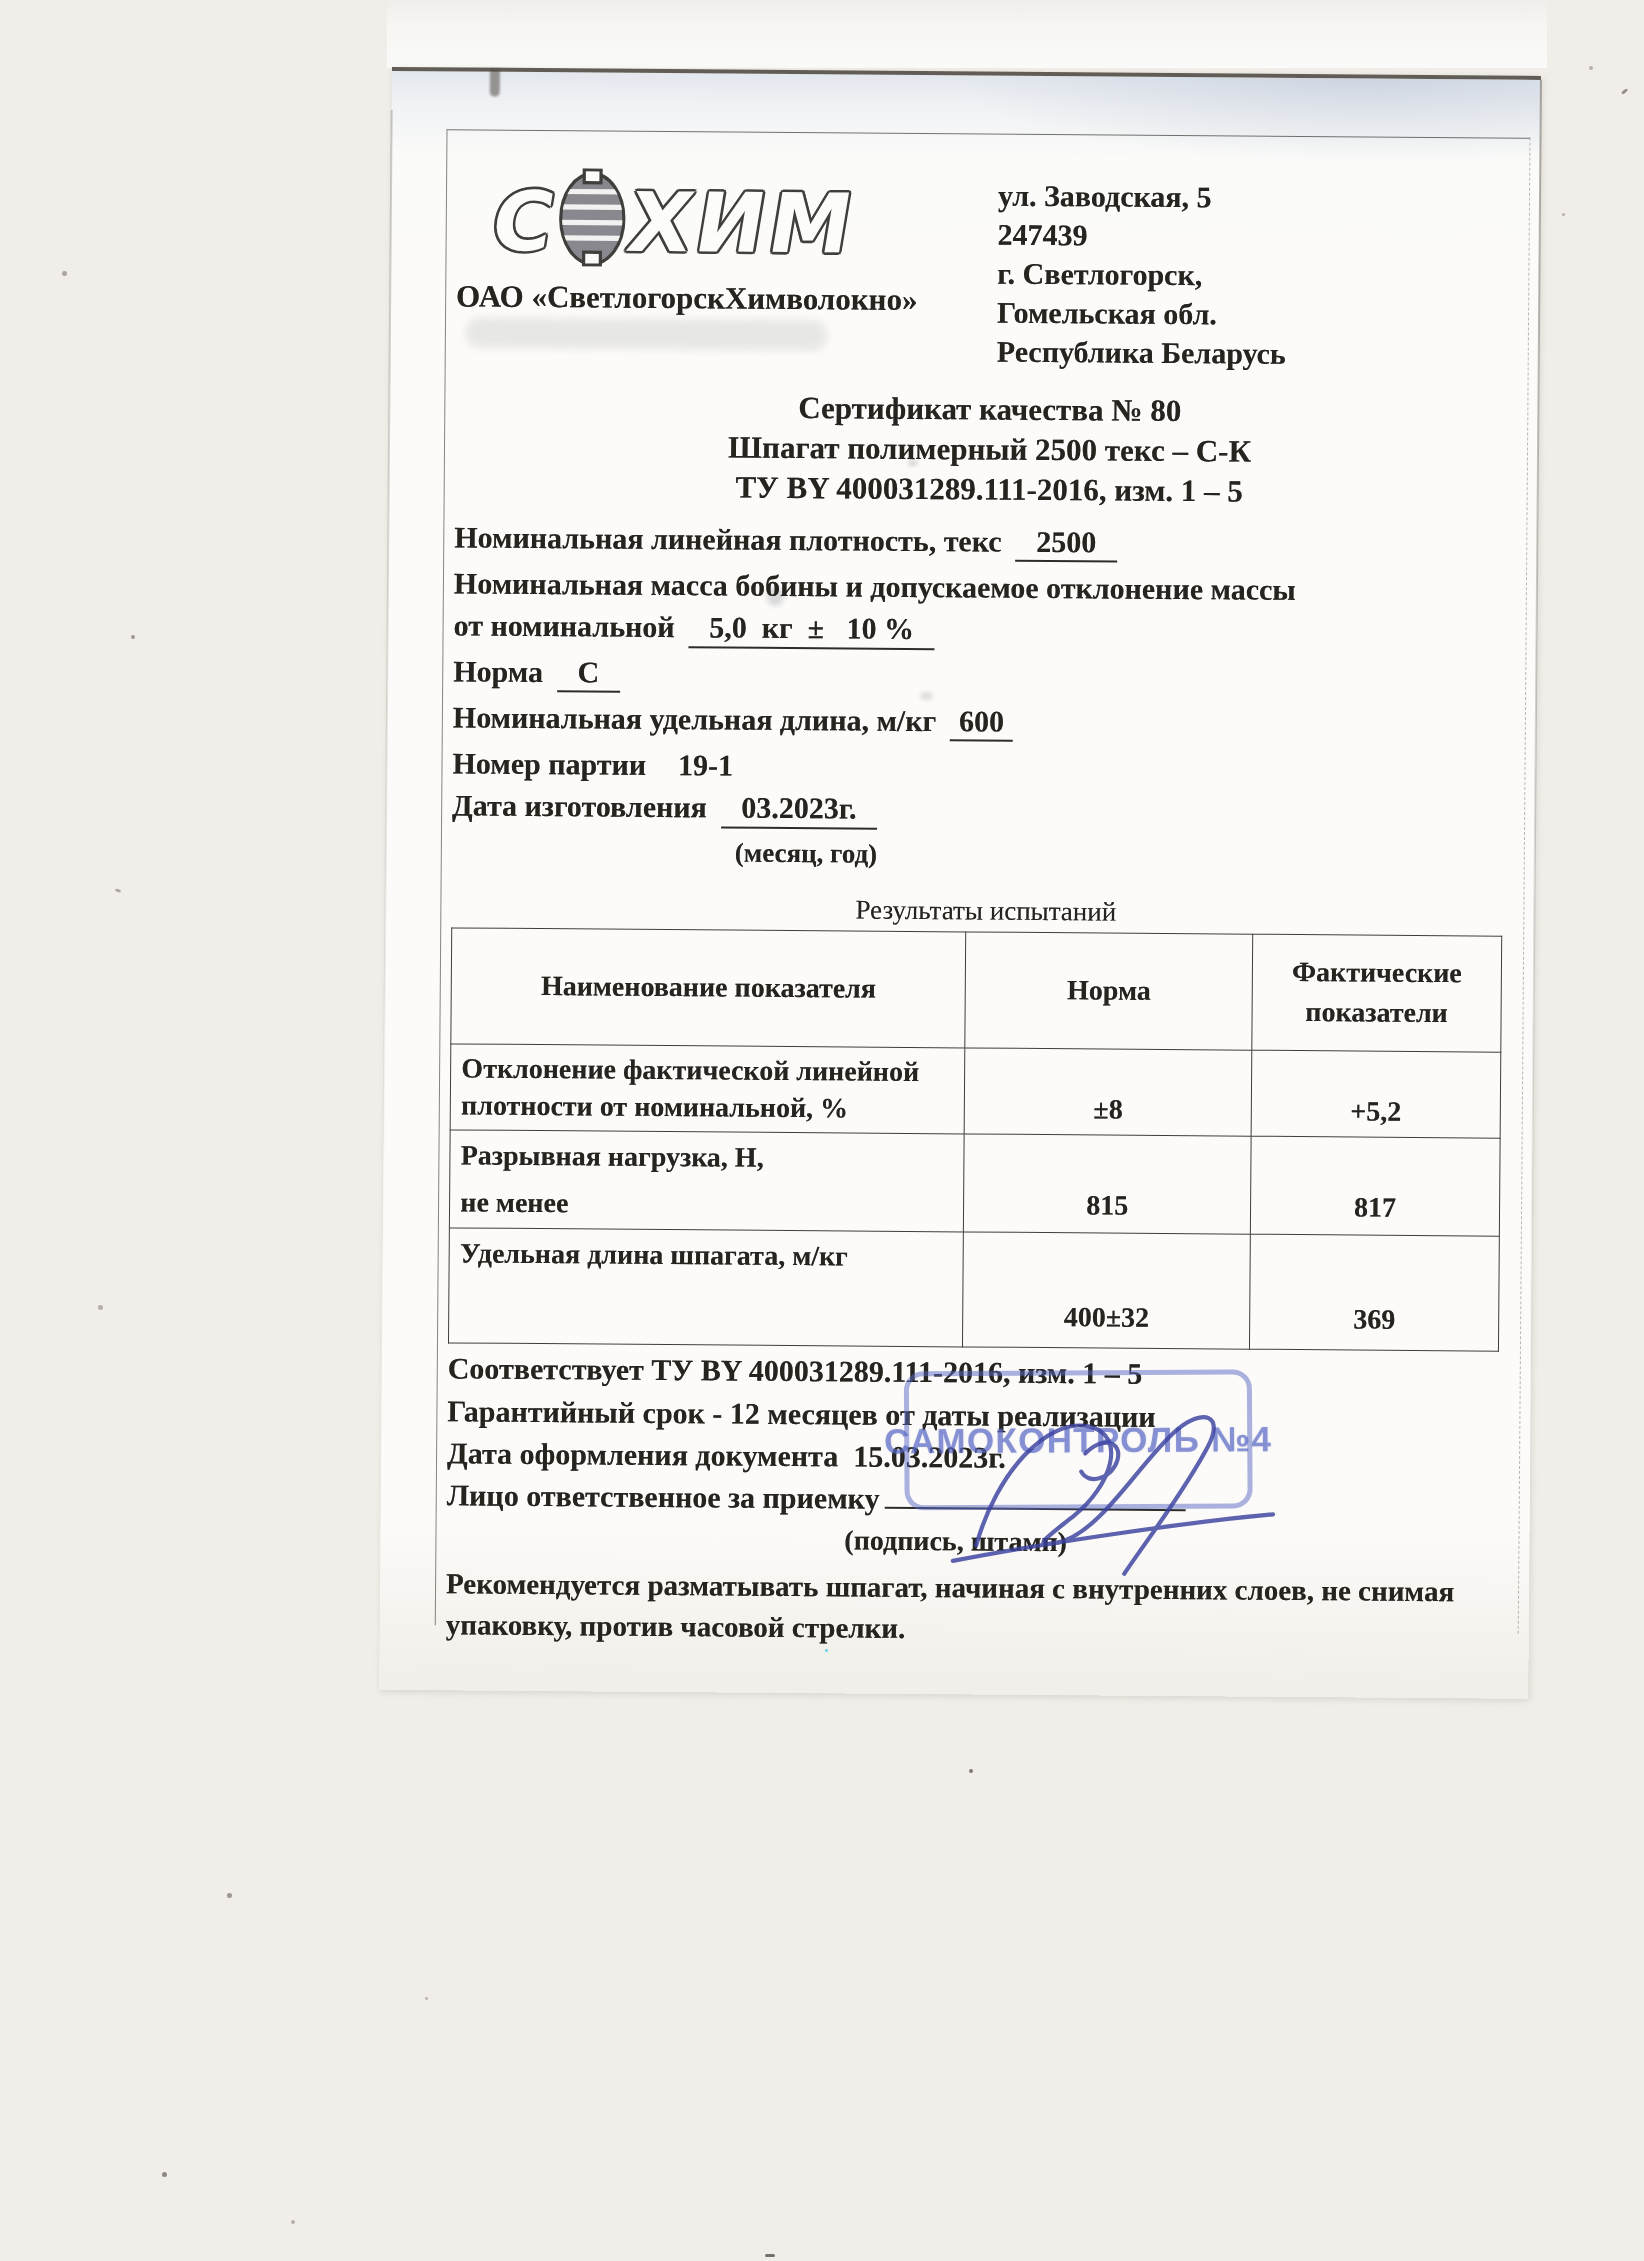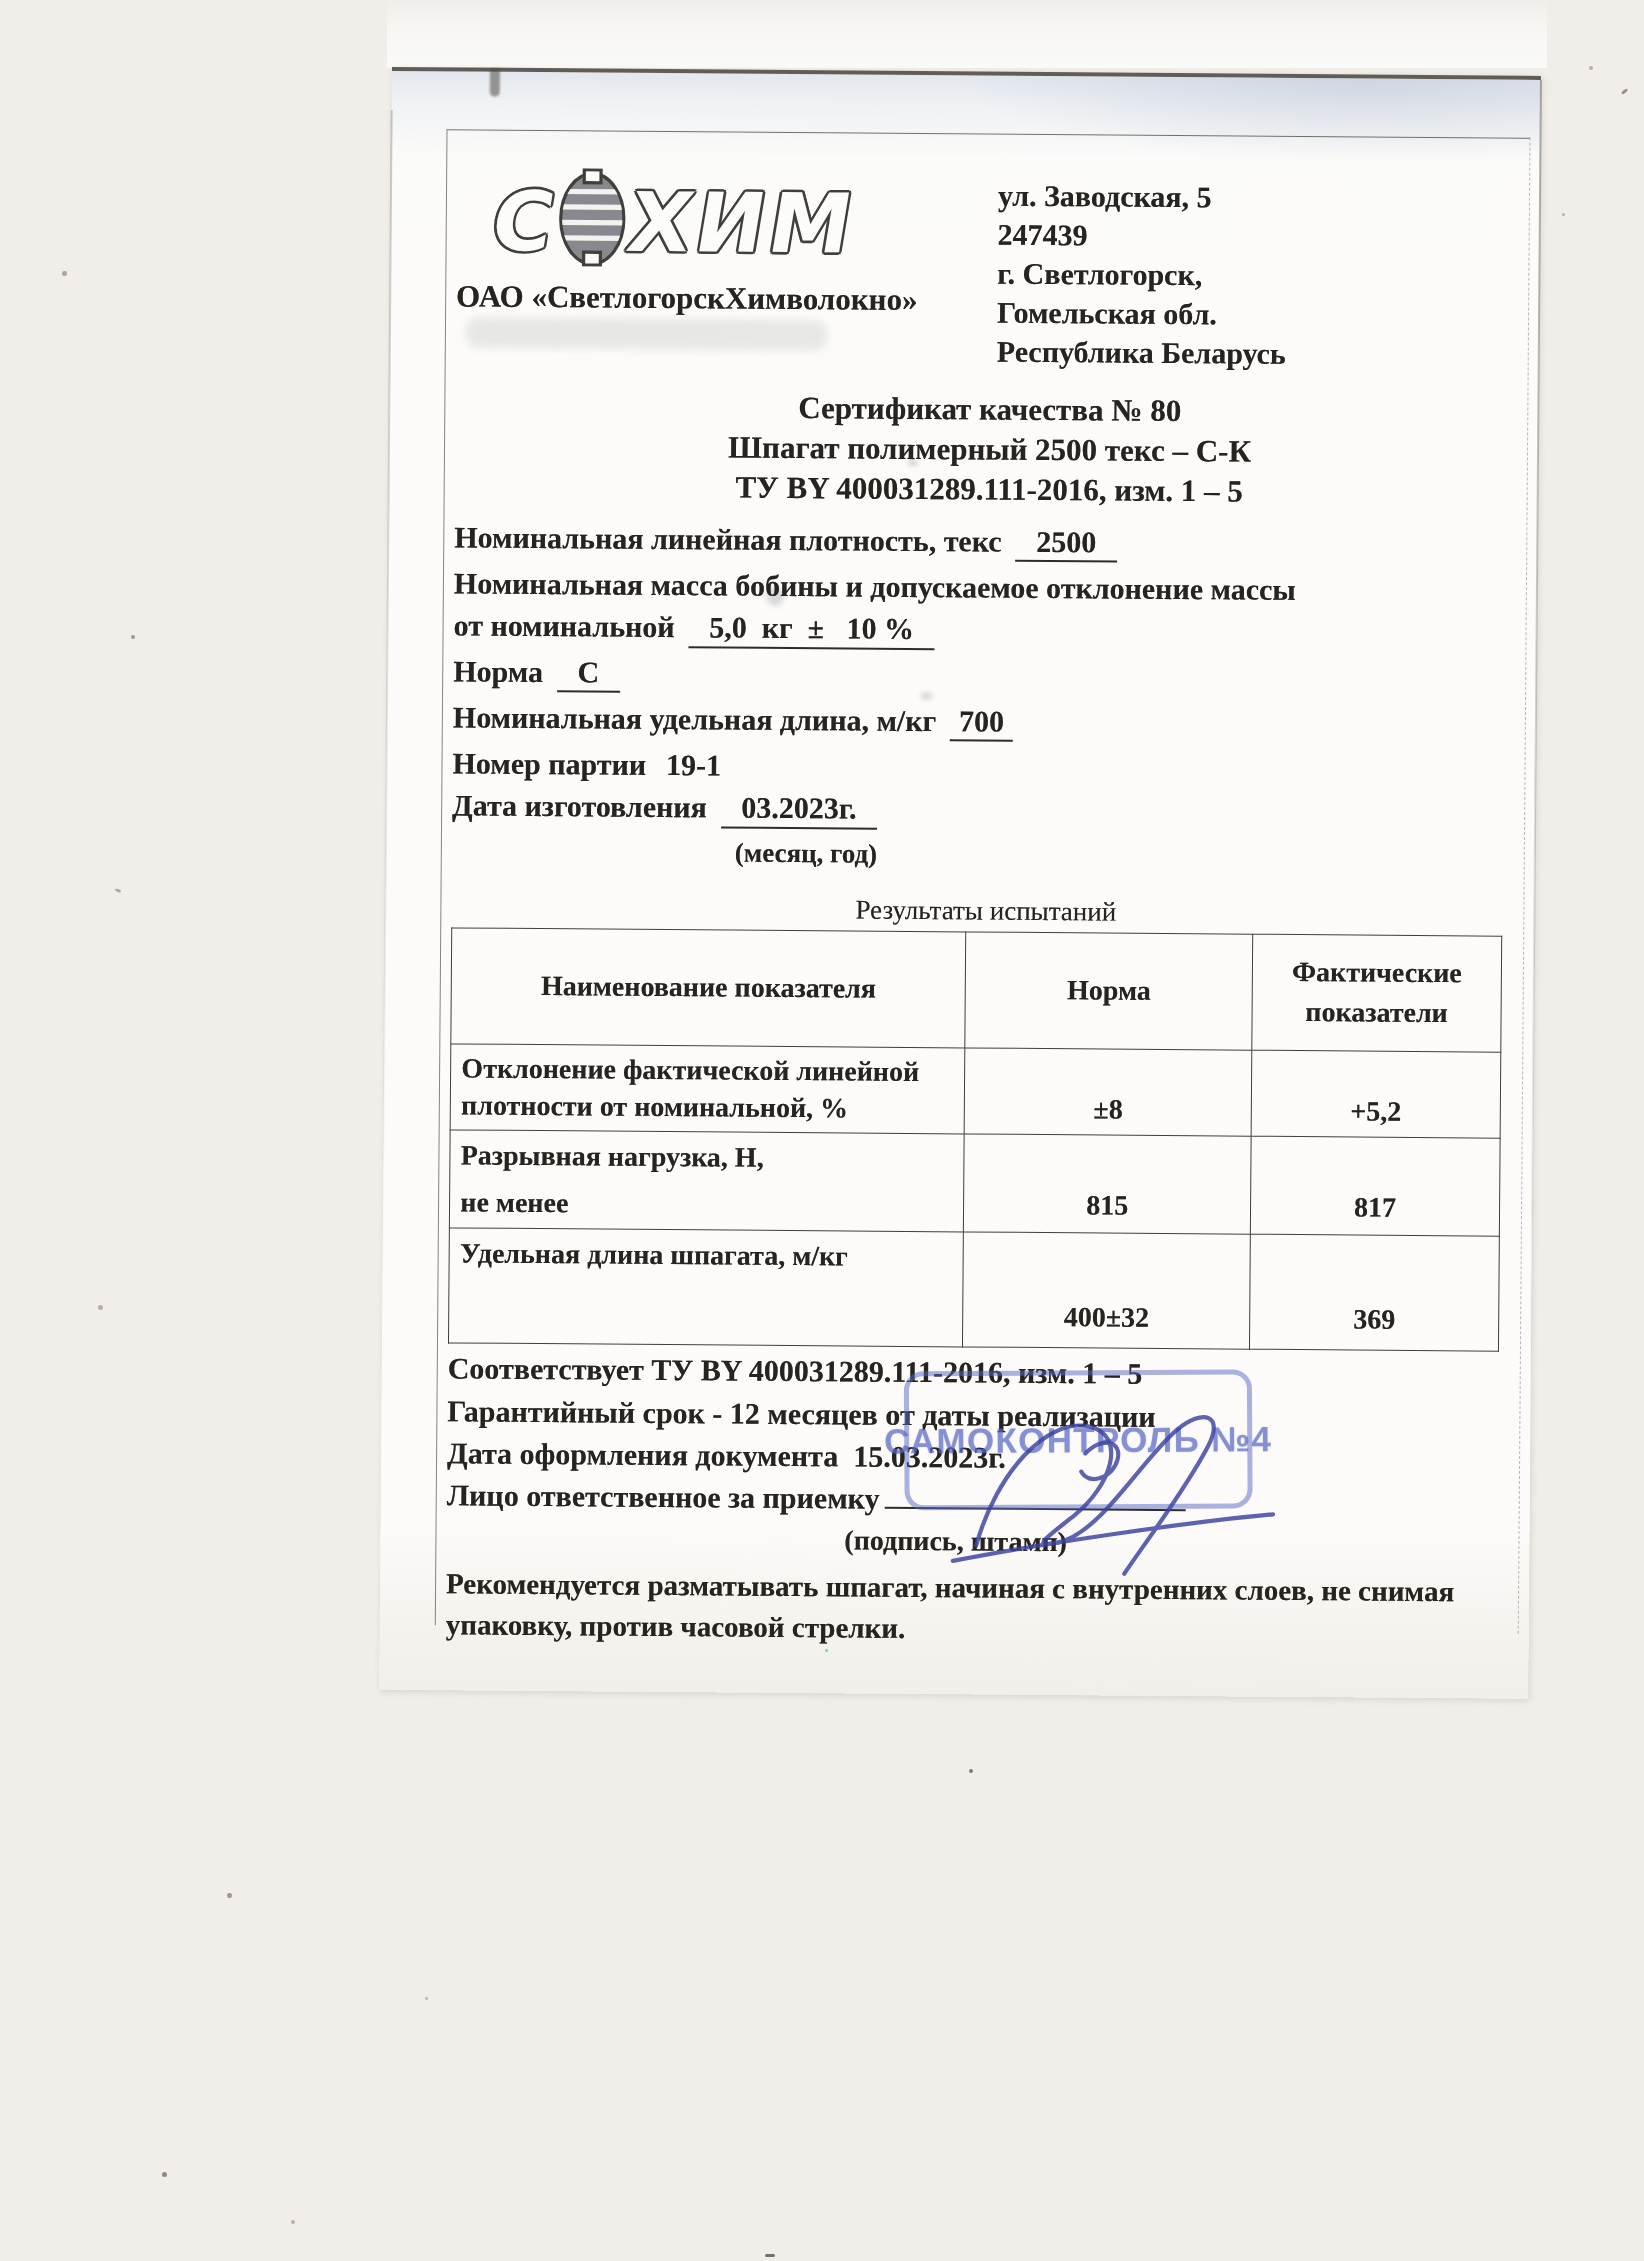--- a/index.html
+++ b/index.html
@@ -59,21 +59,21 @@
                 1.9px 1.9px #413f3b,-1.9px -1.9px #413f3b,1.9px -1.9px #413f3b,-1.9px 1.9px #413f3b;
   }
   .bobbin { margin:0 2.6px -2.6px 1.3px; }
   .company { margin-top:15.5px; font-size:31px; font-weight:bold; white-space:nowrap; }
   .header-right { padding-top:15.5px; font-size:30px; font-weight:bold; line-height:1.3; }
   .title-block { text-align:center; margin-top:19.3px; font-size:31px; font-weight:bold; line-height:1.3; }
   .specs { margin-top:15.5px; font-size:30px; font-weight:bold; }
   .spec-line { margin-bottom:9.7px; line-height:1.08; }
   .u { display:inline-block; border-bottom:2.6px solid #2e2c28; padding:0 20.6px 1.9px; margin-left:14px; }
   .u-sm { padding:0 9px 1.9px; }
-  .plain-val { margin-left:20px; }
+  .plain-val { margin-left:32px; }
   .spec-note { margin:1.3px 0 0 283px; font-size:27px; font-weight:bold; }
   .tbl-caption { margin-top:24.5px; text-align:center; font-size:27px; font-weight:normal; }
   table.results { width:1051px; border-collapse:collapse; margin-top:5.2px;
     font-size:28px; font-weight:bold; }
   table.results th, table.results td { border:1.9px solid #403e3a; }
   table.results th { height:116px; vertical-align:middle; padding:0 13px; font-size:28px; line-height:1.45; }
   td.name { text-align:left; padding:6.4px 10.3px; vertical-align:top; line-height:1.3; }
   td.val { text-align:center; vertical-align:bottom; }
   tr.r0 { height:82px; }  tr.r0 td.val { padding-bottom:9px; }
   tr.r1 { height:98px; }  tr.r1 td.val { padding-bottom:11.6px; }
@@ -161,21 +161,21 @@
       <div class="spec-line">
         <span>Номинальная масса бобины и допускаемое отклонение массы</span>
       </div>
       <div class="spec-line">
         <span>от номинальной</span><span class="u">5,0&nbsp;&nbsp;кг&nbsp;&nbsp;±&nbsp;&nbsp;&nbsp;10&nbsp;%</span>
       </div>
       <div class="spec-line">
         <span>Норма</span><span class="u">С</span>
       </div>
       <div class="spec-line">
-        <span>Номинальная удельная длина, м/кг</span><span class="u u-sm">700</span>
+        <span>Номинальная удельная длина, м/кг</span><span class="u u-sm">600</span>
       </div>
       <div class="spec-line">
         <span>Номер партии</span><span class="plain-val">19-1</span>
       </div>
       <div class="spec-line">
         <span>Дата изготовления</span><span class="u">03.2023г.</span>
       </div>
       <div class="spec-note">(месяц, год)</div>
     </div>
 

